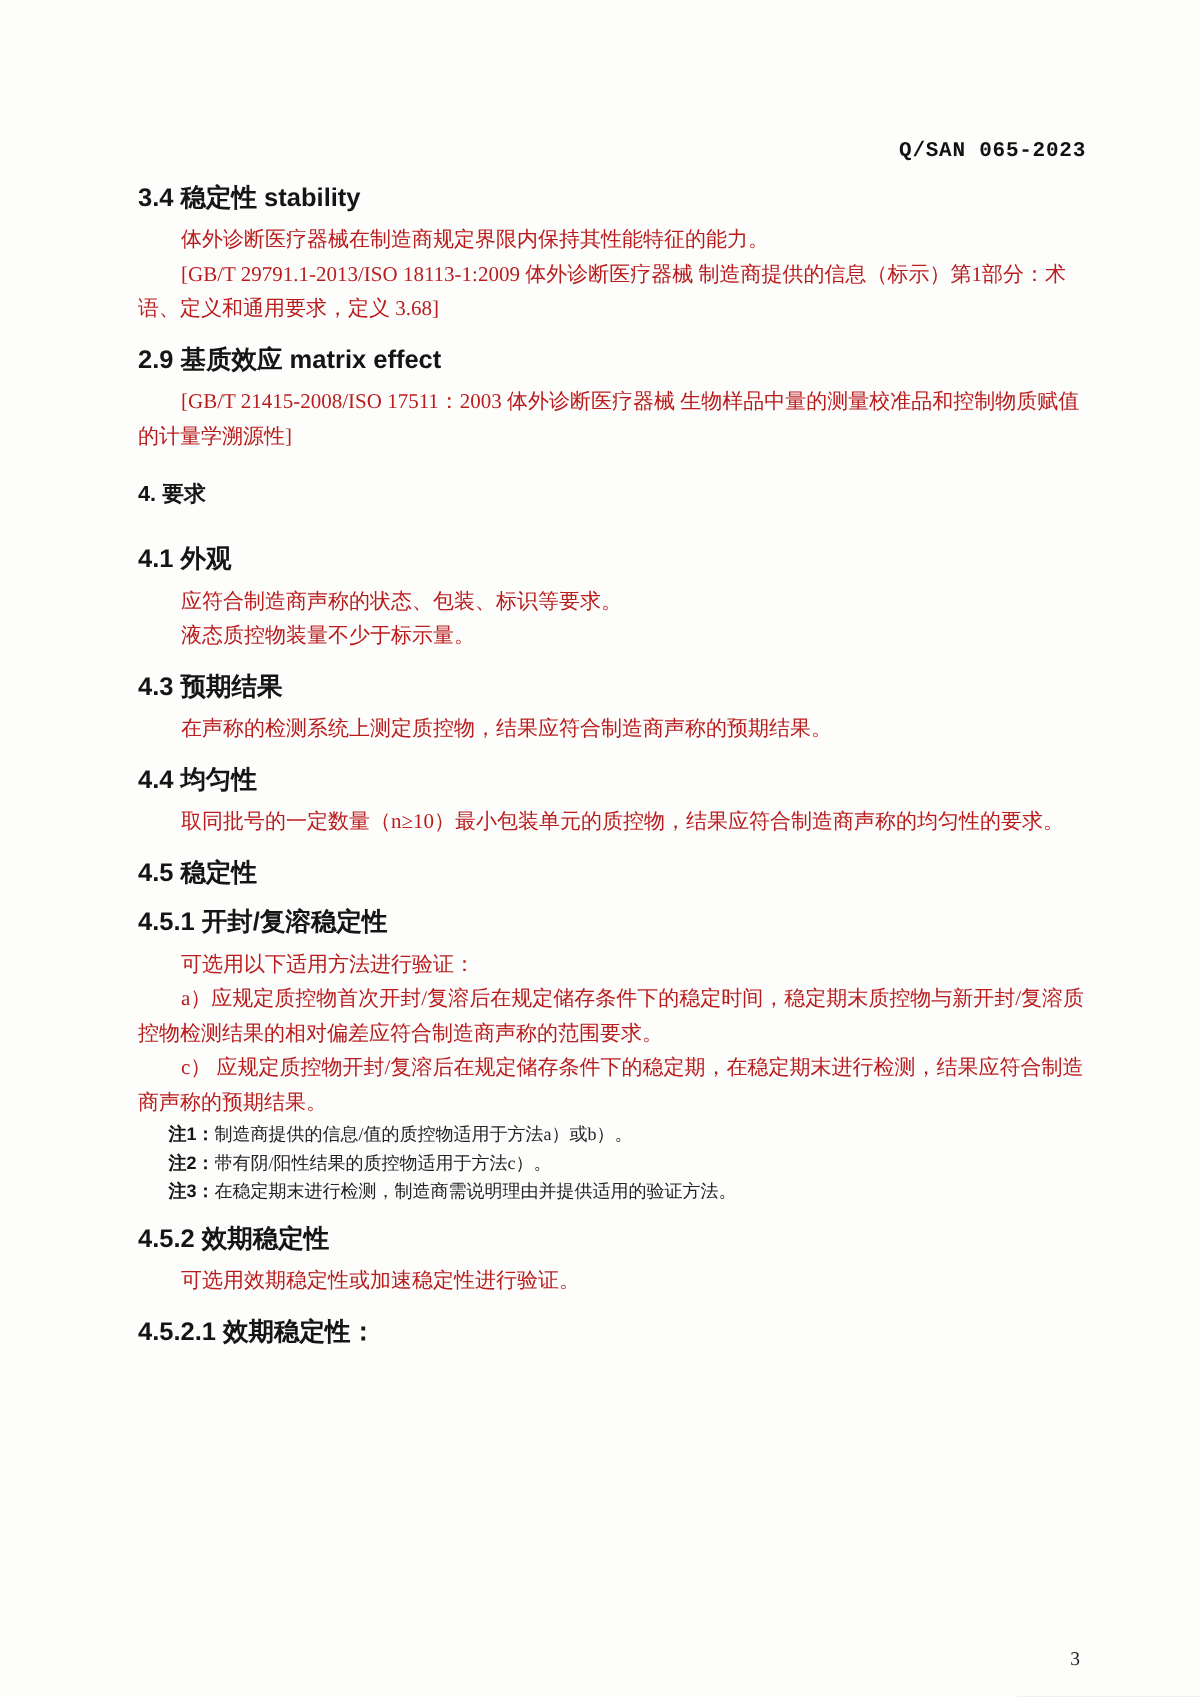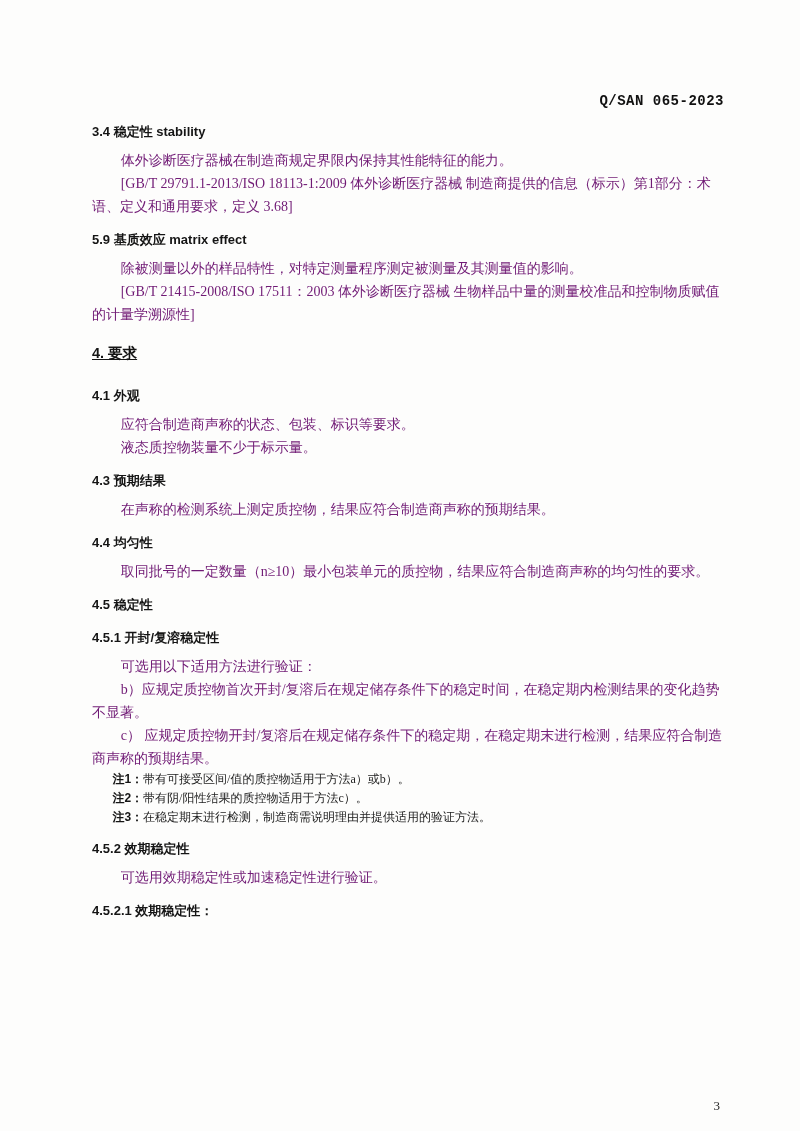--- a/index.html
+++ b/index.html
@@ -34,36 +34,35 @@
     line-height: 18px;
     margin-bottom: 4px;
   }
   .block {
     font-size: 14px;
     line-height: 23px;
   }
   .heading {
     font-family: "Liberation Sans", sans-serif;
     font-weight: bold;
-    font-size: 13px;
+    font-size: 17px;
     color: #151515;
     margin: 10px 0 6px 0;
   }
   .chapter {
     font-family: "Liberation Sans", sans-serif;
     font-weight: bold;
     font-size: 14.5px;
     color: #151515;
     margin: 16px 0 19px 0;
-    text-decoration: underline;
   }
   .para {
     margin: 0;
     text-indent: 2.05em;
-    color: #701a75;
+    color: #b91c1c;
   }
   .note {
     font-size: 12px;
     line-height: 19px;
     margin: 0;
     text-indent: 1.7em;
     color: #222;
   }
   .note-label {
     font-family: "Liberation Sans", sans-serif;
@@ -83,37 +82,36 @@
 </head>
 <body>
 
 <div class="page">
   <div class="content">
     <div class="doc-header">Q/SAN 065-2023</div>
     <div>
         <div class="block heading">3.4 稳定性 stability</div>
         <div class="block para">体外诊断医疗器械在制造商规定界限内保持其性能特征的能力。</div>
         <div class="block para">[GB/T 29791.1-2013/ISO 18113-1:2009 体外诊断医疗器械 制造商提供的信息（标示）第1部分：术语、定义和通用要求，定义 3.68]</div>
-        <div class="block heading">5.9 基质效应 matrix effect</div>
-        <div class="block para">除被测量以外的样品特性，对特定测量程序测定被测量及其测量值的影响。</div>
+        <div class="block heading">2.9 基质效应 matrix effect</div>
         <div class="block para">[GB/T 21415-2008/ISO 17511：2003 体外诊断医疗器械 生物样品中量的测量校准品和控制物质赋值的计量学溯源性]</div>
         <div class="block chapter">4. 要求</div>
         <div class="block heading">4.1 外观</div>
         <div class="block para">应符合制造商声称的状态、包装、标识等要求。</div>
         <div class="block para">液态质控物装量不少于标示量。</div>
         <div class="block heading">4.3 预期结果</div>
         <div class="block para">在声称的检测系统上测定质控物，结果应符合制造商声称的预期结果。</div>
         <div class="block heading">4.4 均匀性</div>
         <div class="block para">取同批号的一定数量（n≥10）最小包装单元的质控物，结果应符合制造商声称的均匀性的要求。</div>
         <div class="block heading">4.5 稳定性</div>
         <div class="block heading">4.5.1 开封/复溶稳定性</div>
         <div class="block para">可选用以下适用方法进行验证：</div>
-        <div class="block para">b）应规定质控物首次开封/复溶后在规定储存条件下的稳定时间，在稳定期内检测结果的变化趋势不显著。</div>
+        <div class="block para">a）应规定质控物首次开封/复溶后在规定储存条件下的稳定时间，稳定期末质控物与新开封/复溶质控物检测结果的相对偏差应符合制造商声称的范围要求。</div>
         <div class="block para">c） 应规定质控物开封/复溶后在规定储存条件下的稳定期，在稳定期末进行检测，结果应符合制造商声称的预期结果。</div>
-        <div class="block note"><span class="note-label">注1：</span><span>带有可接受区间/值的质控物适用于方法a）或b）。</span></div>
+        <div class="block note"><span class="note-label">注1：</span><span>制造商提供的信息/值的质控物适用于方法a）或b）。</span></div>
         <div class="block note"><span class="note-label">注2：</span><span>带有阴/阳性结果的质控物适用于方法c）。</span></div>
         <div class="block note"><span class="note-label">注3：</span><span>在稳定期末进行检测，制造商需说明理由并提供适用的验证方法。</span></div>
         <div class="block heading">4.5.2 效期稳定性</div>
         <div class="block para">可选用效期稳定性或加速稳定性进行验证。</div>
         <div class="block heading">4.5.2.1 效期稳定性：</div>
       </div>
   </div>
   <div class="page-number">3</div>
 </div>
 

